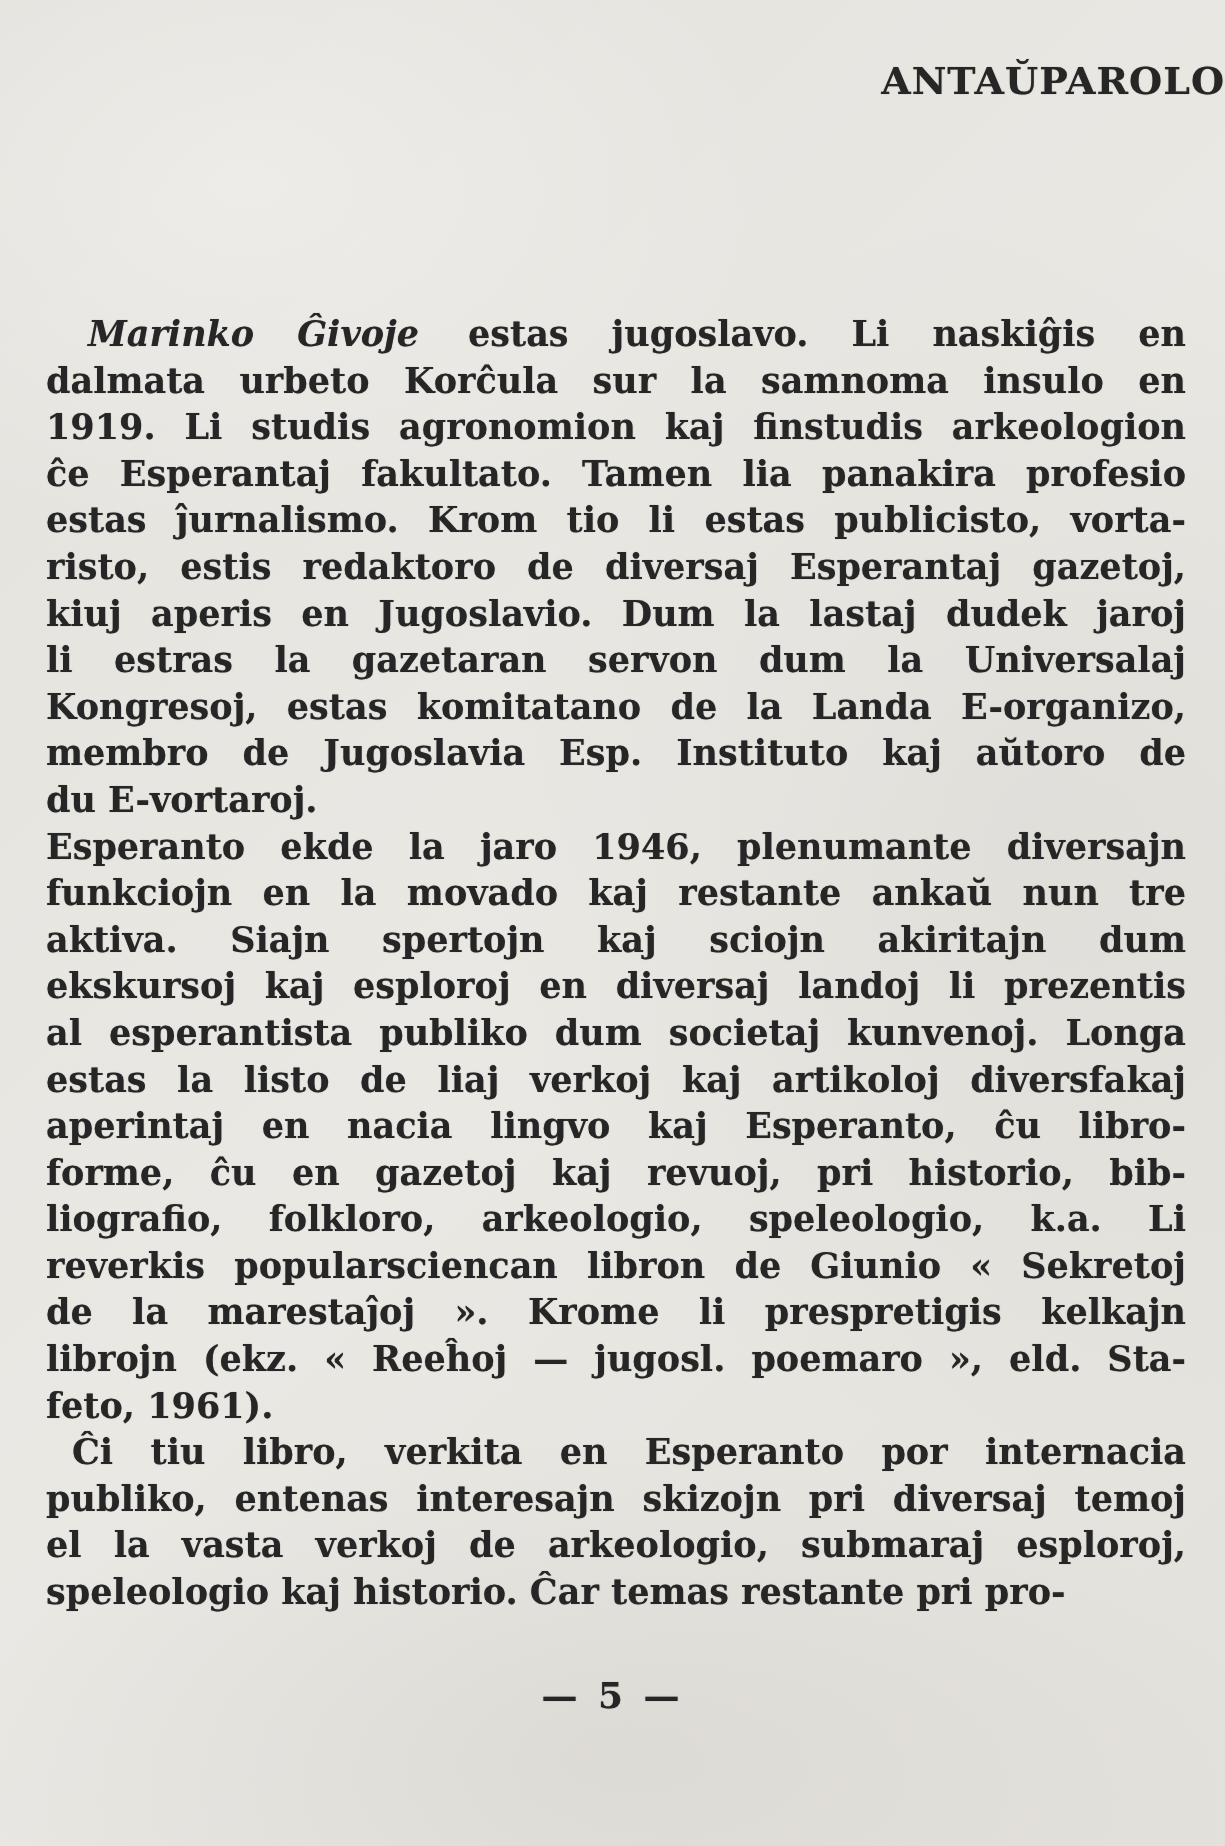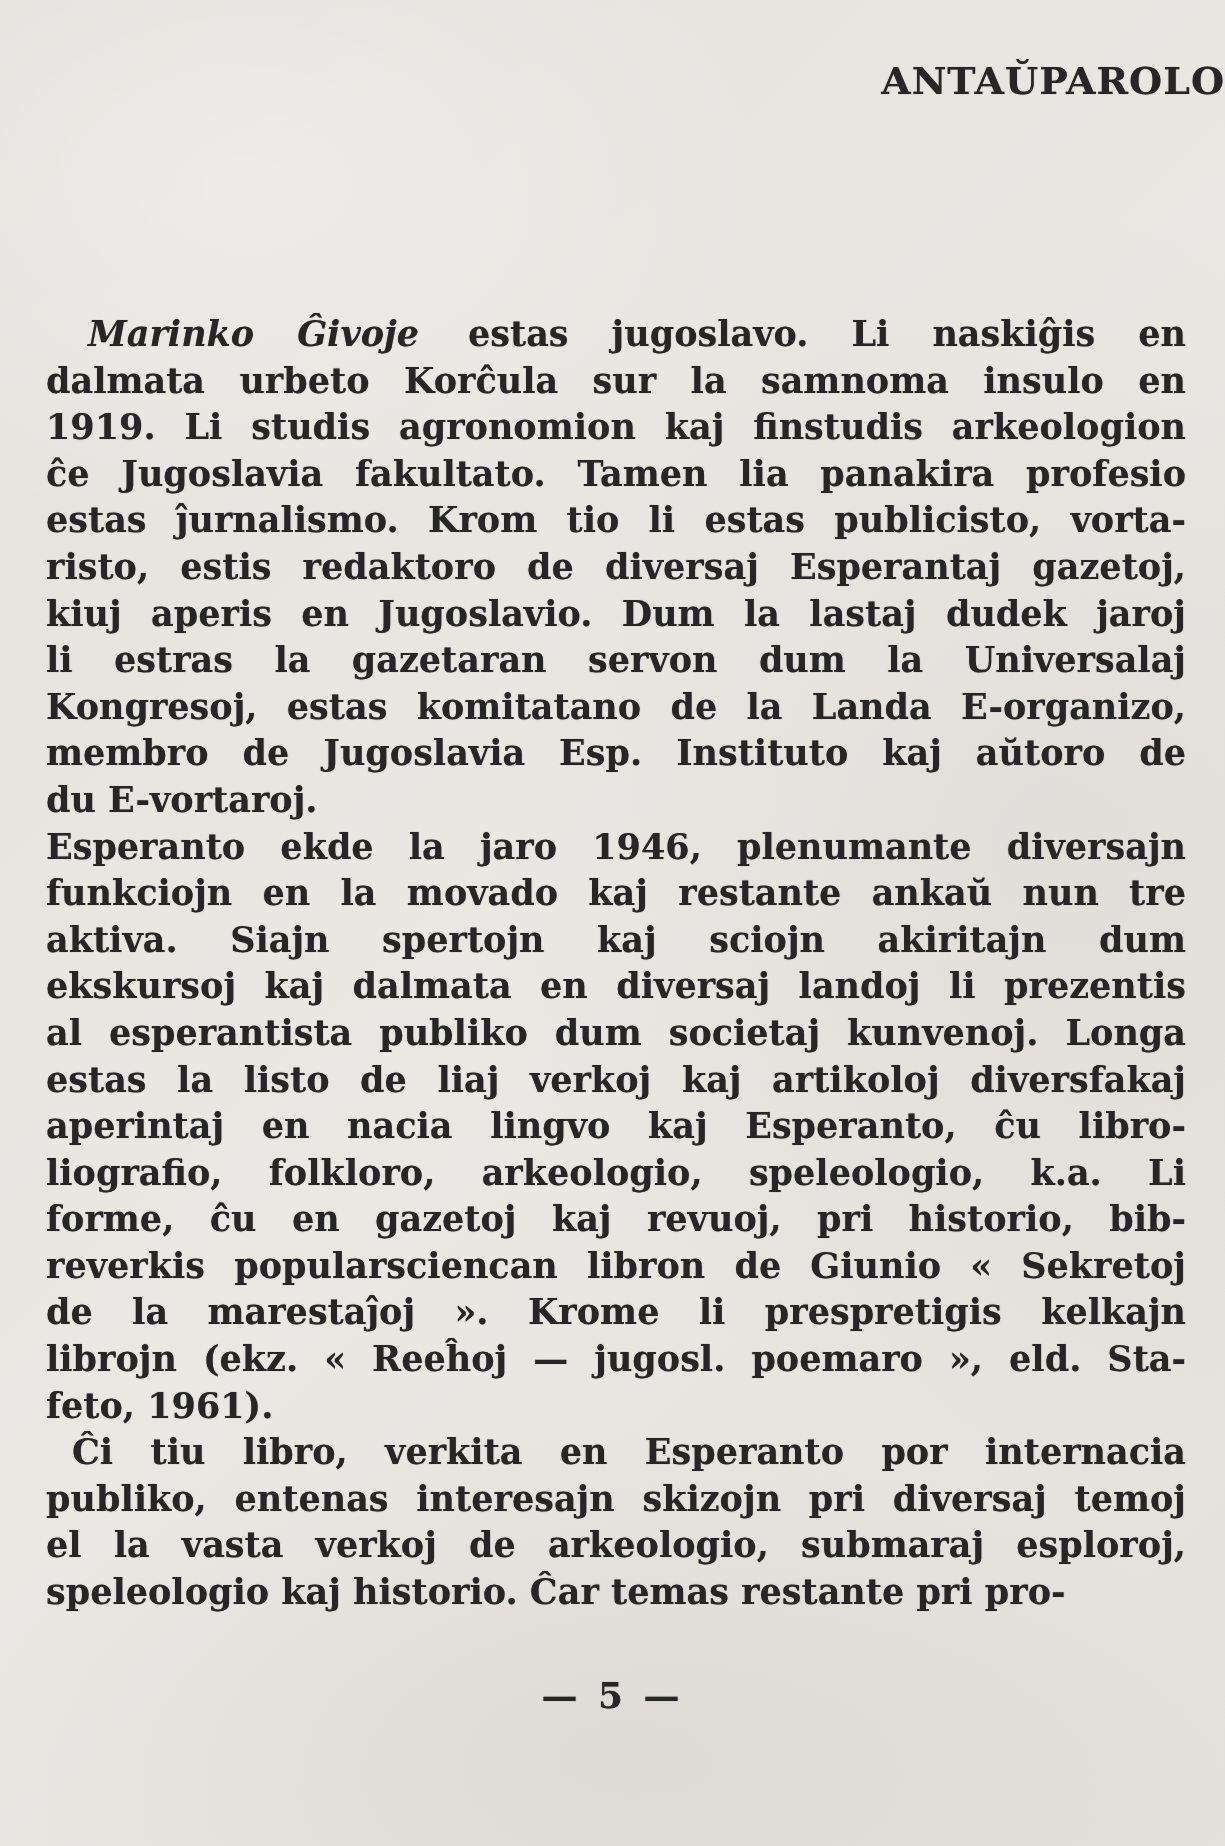--- a/index.html
+++ b/index.html
@@ -67,39 +67,39 @@
 <body>
 
 <div class="page">
   <h1 class="title">ANTAŬPAROLO</h1>
 
   <div class="body-text">
       <div class="para">
         <div class="line" style="text-indent: 42px;"><i>Marinko Ĝivoje</i> estas jugoslavo. Li naskiĝis en</div>
         <div class="line">dalmata urbeto Korĉula sur la samnoma insulo en</div>
         <div class="line">1919. Li studis agronomion kaj finstudis arkeologion</div>
-        <div class="line">ĉe Jugoslavia fakultato. Tamen lia panakira profesio</div>
+        <div class="line">ĉe Esperantaj fakultato. Tamen lia panakira profesio</div>
         <div class="line">estas ĵurnalismo. Krom tio li estas publicisto, vorta-</div>
         <div class="line">risto, estis redaktoro de diversaj Esperantaj gazetoj,</div>
         <div class="line">kiuj aperis en Jugoslavio. Dum la lastaj dudek jaroj</div>
         <div class="line">li estras la gazetaran servon dum la Universalaj</div>
         <div class="line">Kongresoj, estas komitatano de la Landa E-organizo,</div>
         <div class="line">membro de Jugoslavia Esp. Instituto kaj aŭtoro de</div>
         <div class="line last">du E-vortaroj.</div>
       </div>
       <div class="para">
         <div class="line">Esperanto ekde la jaro 1946, plenumante diversajn</div>
         <div class="line">funkciojn en la movado kaj restante ankaŭ nun tre</div>
         <div class="line">aktiva. Siajn spertojn kaj sciojn akiritajn dum</div>
-        <div class="line">ekskursoj kaj dalmata en diversaj landoj li prezentis</div>
+        <div class="line">ekskursoj kaj esploroj en diversaj landoj li prezentis</div>
         <div class="line">al esperantista publiko dum societaj kunvenoj. Longa</div>
         <div class="line">estas la listo de liaj verkoj kaj artikoloj diversfakaj</div>
         <div class="line">aperintaj en nacia lingvo kaj Esperanto, ĉu libro-</div>
+        <div class="line">forme, ĉu en gazetoj kaj revuoj, pri historio, bib-</div>
         <div class="line">liografio, folkloro, arkeologio, speleologio, k.a. Li</div>
-        <div class="line">forme, ĉu en gazetoj kaj revuoj, pri historio, bib-</div>
         <div class="line">reverkis popularsciencan libron de Giunio « Sekretoj</div>
         <div class="line">de la marestaĵoj ». Krome li prespretigis kelkajn</div>
         <div class="line">librojn (ekz. « Reeĥoj — jugosl. poemaro », eld. Sta-</div>
         <div class="line last">feto, 1961).</div>
       </div>
       <div class="para">
         <div class="line" style="text-indent: 26px;">Ĉi tiu libro, verkita en Esperanto por internacia</div>
         <div class="line">publiko, entenas interesajn skizojn pri diversaj temoj</div>
         <div class="line">el la vasta verkoj de arkeologio, submaraj esploroj,</div>
         <div class="line last">speleologio kaj historio. Ĉar temas restante pri pro-</div>

